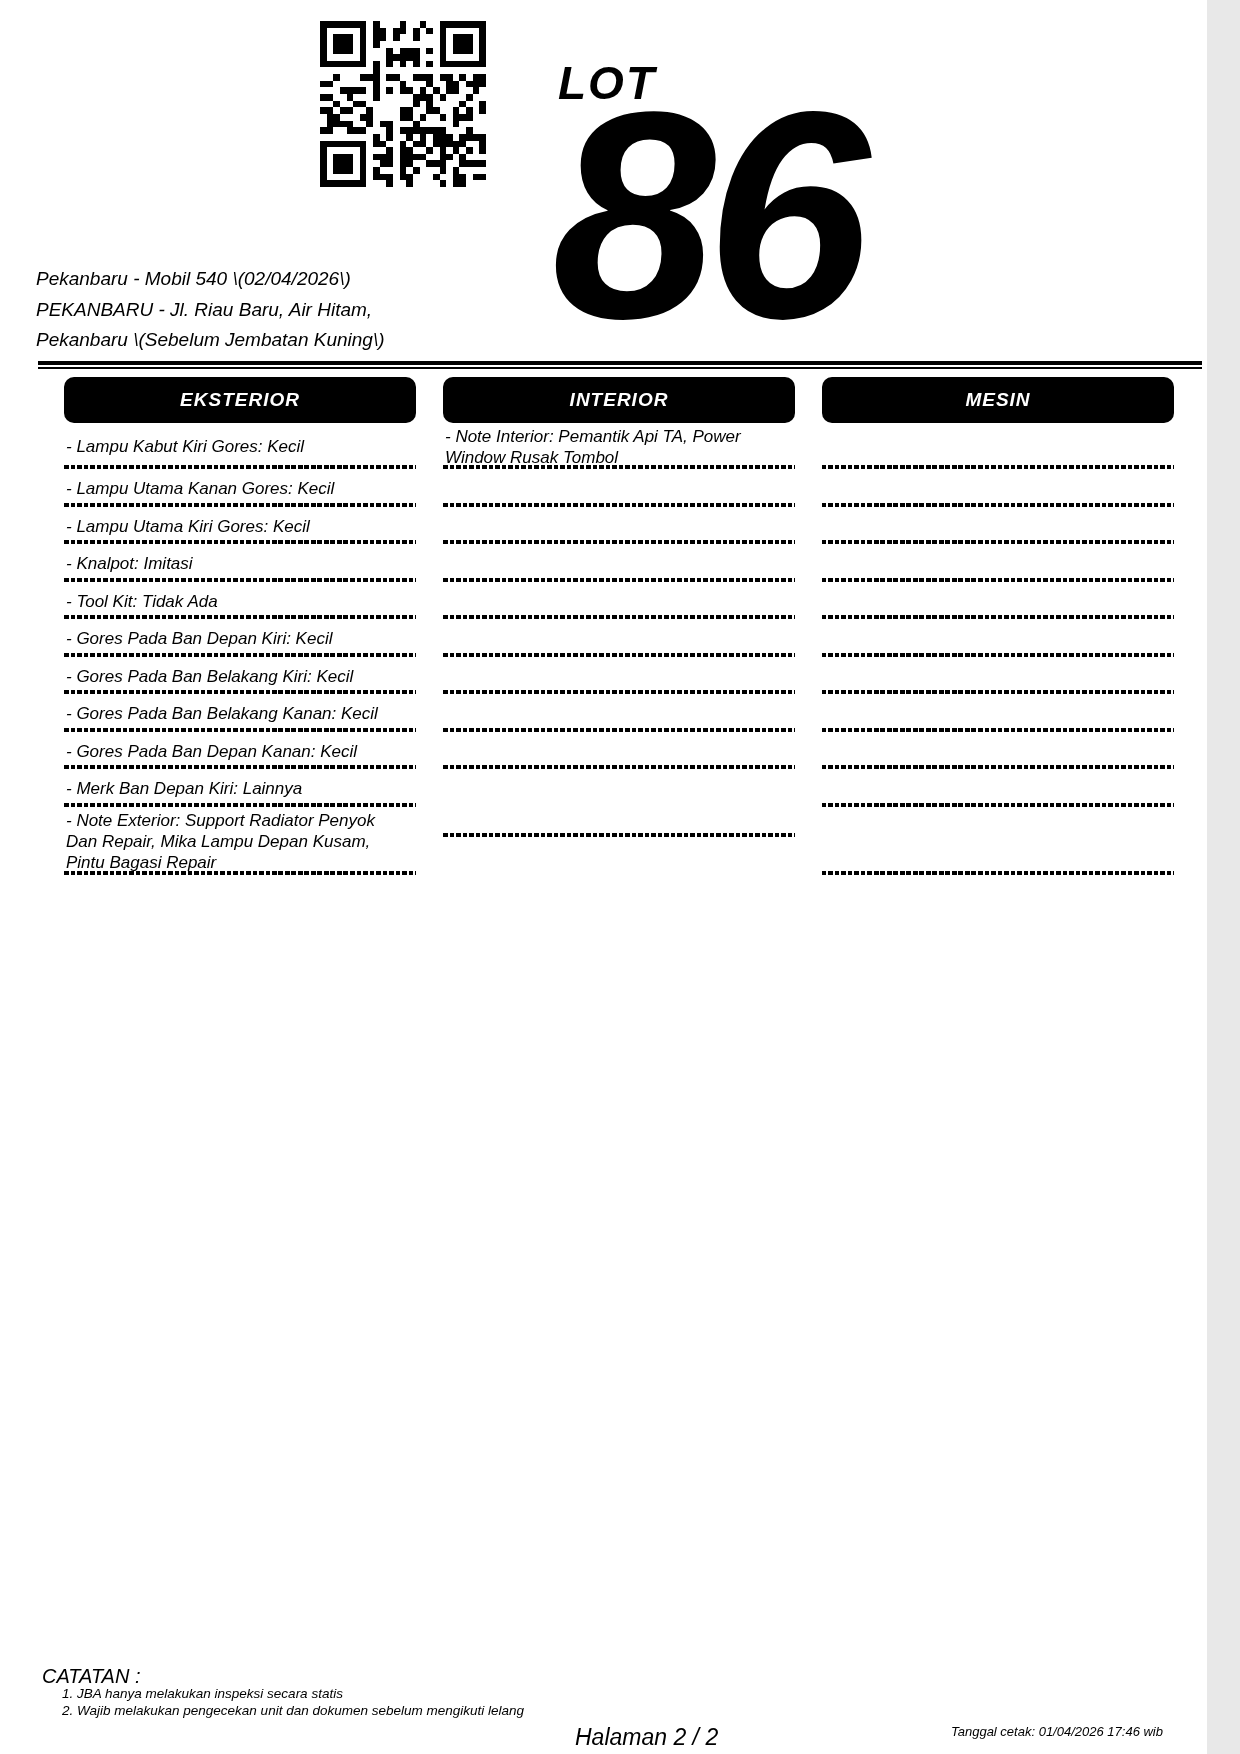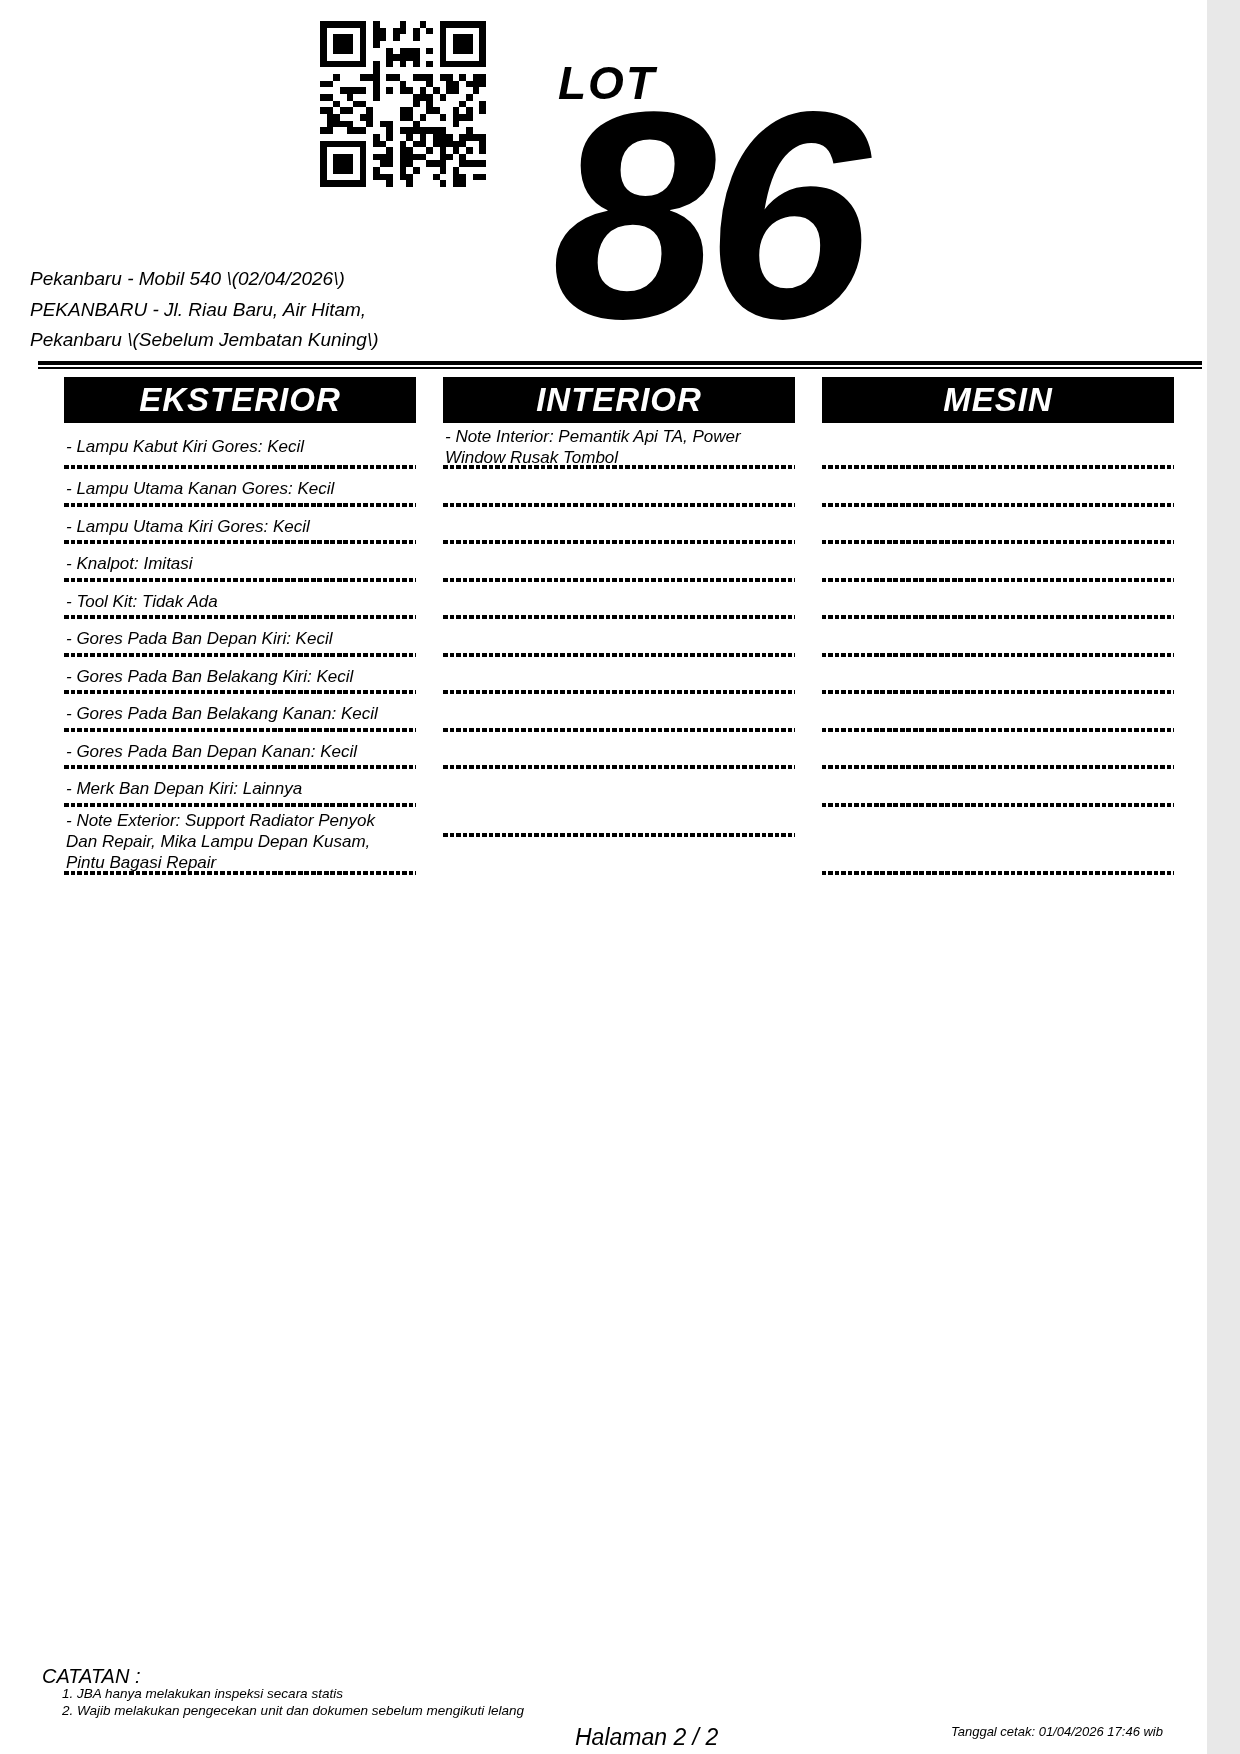--- a/index.html
+++ b/index.html
@@ -18,38 +18,38 @@
   #lot-label{
     position:absolute;left:558px;top:58px;
     font-size:46px;font-weight:700;letter-spacing:2px;line-height:1.1;
   }
   #lot-number{
     position:absolute;left:552px;top:68px;
     font-size:295px;font-weight:700;letter-spacing:-10px;line-height:1;
   }
   
   #venue{
-    position:absolute;left:30px;top:264px;
+    position:absolute;left:36px;top:264px;
     font-size:19px;line-height:30.5px;white-space:nowrap;
   }
   
   #divider{
     position:absolute;left:38px;top:361px;width:1164px;height:2px;
     border-top:4px solid #000;border-bottom:2px solid #000;
   }
   
   #inspection-table{
     position:absolute;left:64px;top:377px;width:1110px;
     display:flex;gap:27px;
   }
   .col{width:352px;flex:0 0 352px;}
   .col-header{
     height:46px;background:#000;color:#fff;
     display:flex;align-items:center;justify-content:center;
-    font-size:33px;font-weight:700;letter-spacing:1px;
+    font-size:19px;font-weight:700;letter-spacing:1px;border-radius:10px;
   }
   .row{
     position:relative;height:37.5px;
     display:flex;align-items:center;
   }
   .row.first{height:47px;}
   .row.last{height:68px;}
   .row::after{
     content:"";position:absolute;left:0;right:0;bottom:1px;height:4px;
     background:repeating-linear-gradient(90deg,#000 0 4.5px,transparent 4.5px 6.5px);

